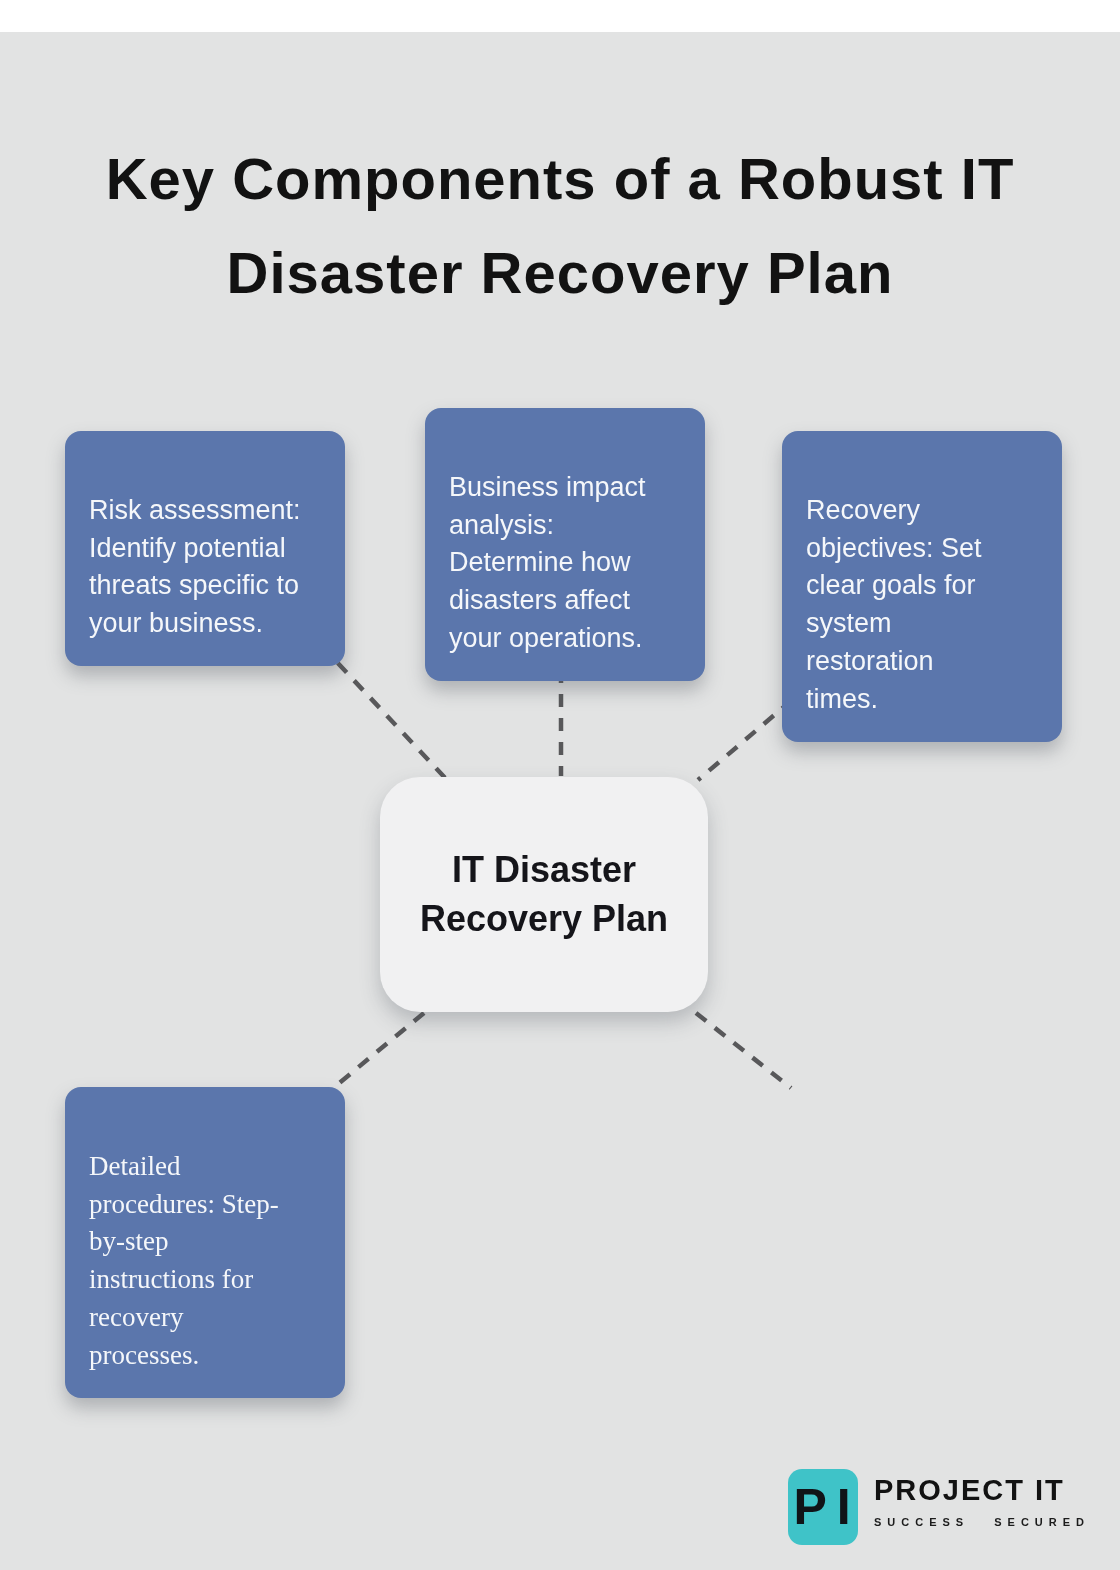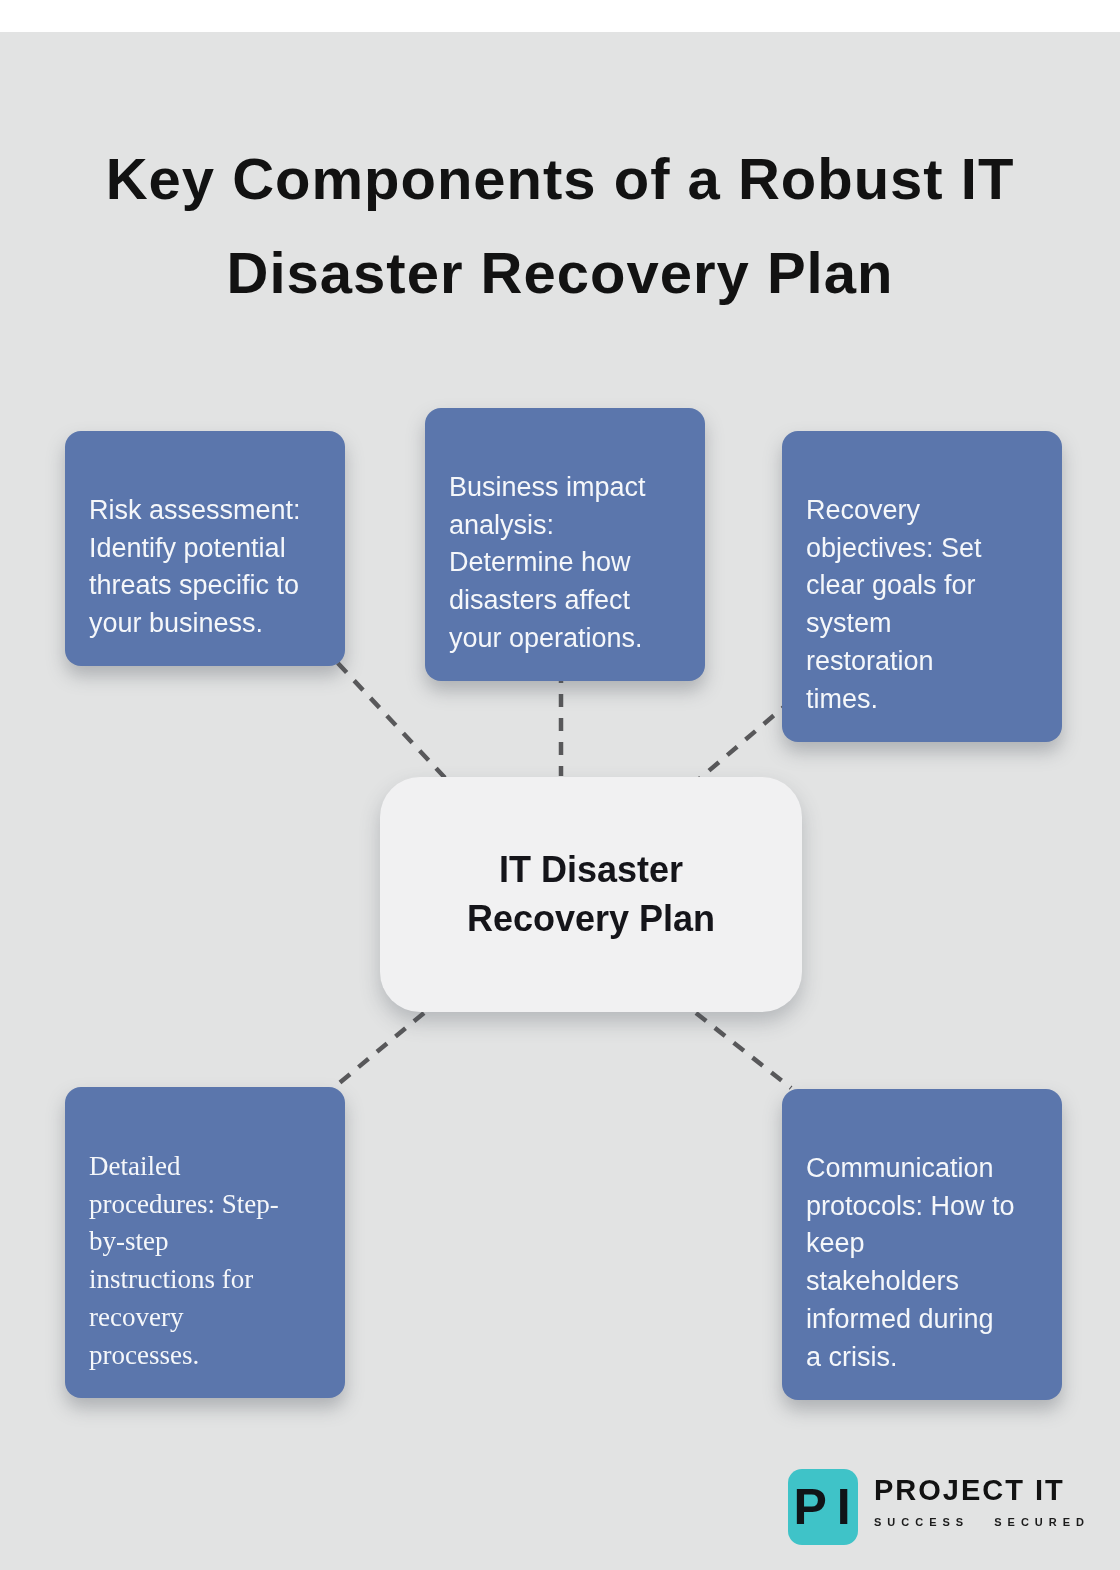--- a/index.html
+++ b/index.html
@@ -46,21 +46,21 @@
     z-index:2;
   }
   .node-1{left:65px; top:399px;}
   .node-2{left:425px; top:376px;}
   .node-3{left:782px; top:399px;}
   .node-4{left:65px; top:1055px;font-family:Liberation Serif, serif;}
   .node-5{left:782px; top:1057px;}
   .center-box{
     position:absolute;
     left:380px; top:745px;
-    width:422px; height:235px;
+    width:328px; height:235px;
     background:#f1f1f2;
     border-radius:40px;
     box-shadow:0 10px 20px rgba(80,85,95,0.30);
     display:flex;
     align-items:center;
     justify-content:center;
     text-align:center;
     font-size:36px;
     font-weight:bold;
     color:#15151a;
@@ -151,28 +151,20 @@
 
   <div class="node node-4">
     <span>Detailed
 procedures: Step-
 by-step
 instructions for
 recovery
 processes.</span>
   </div>
 
-  <div class="node node-5">
-    <span>Communication
-protocols: How to
-keep
-stakeholders
-informed during
-a crisis.</span>
-  </div>
 
   <div class="center-box">
     <span>IT Disaster
 Recovery Plan</span>
   </div>
 
   <div class="logo">
     <div class="logo-mark">
       <span>PI</span>
     </div>

